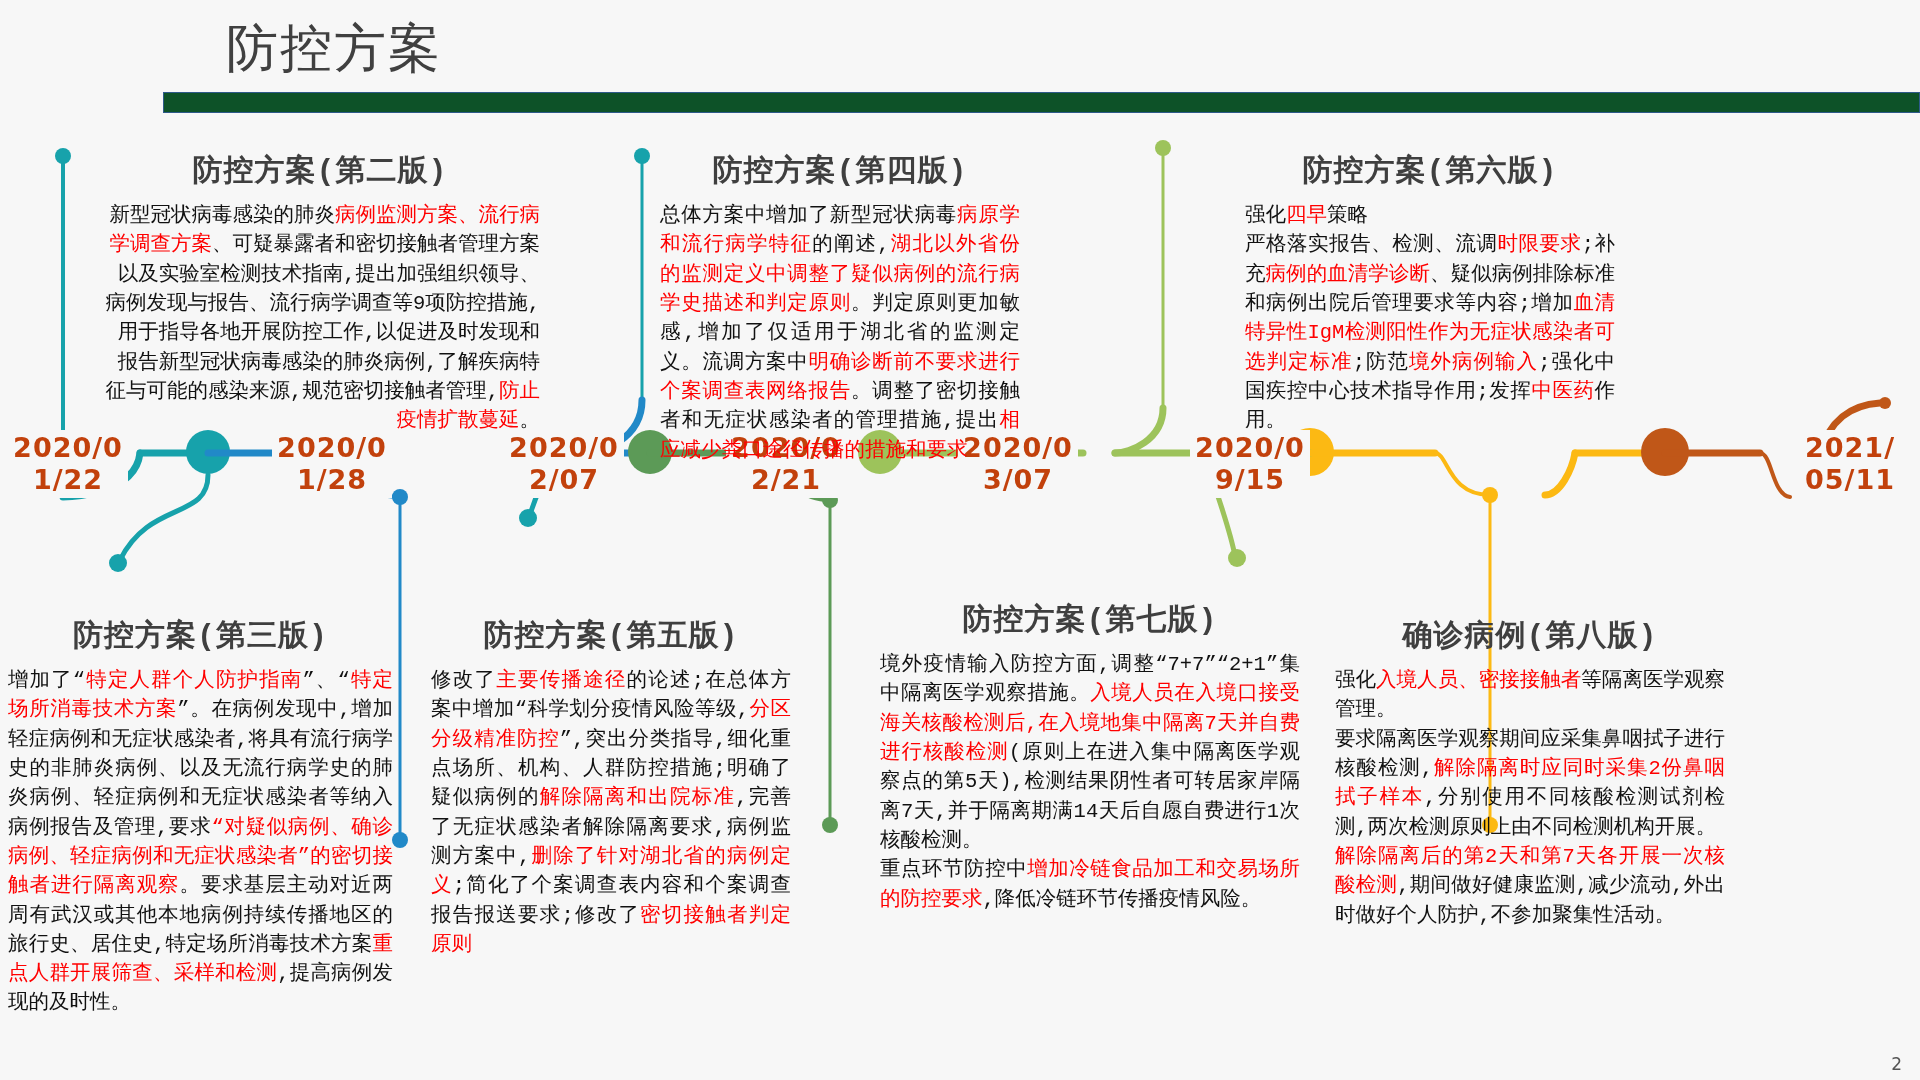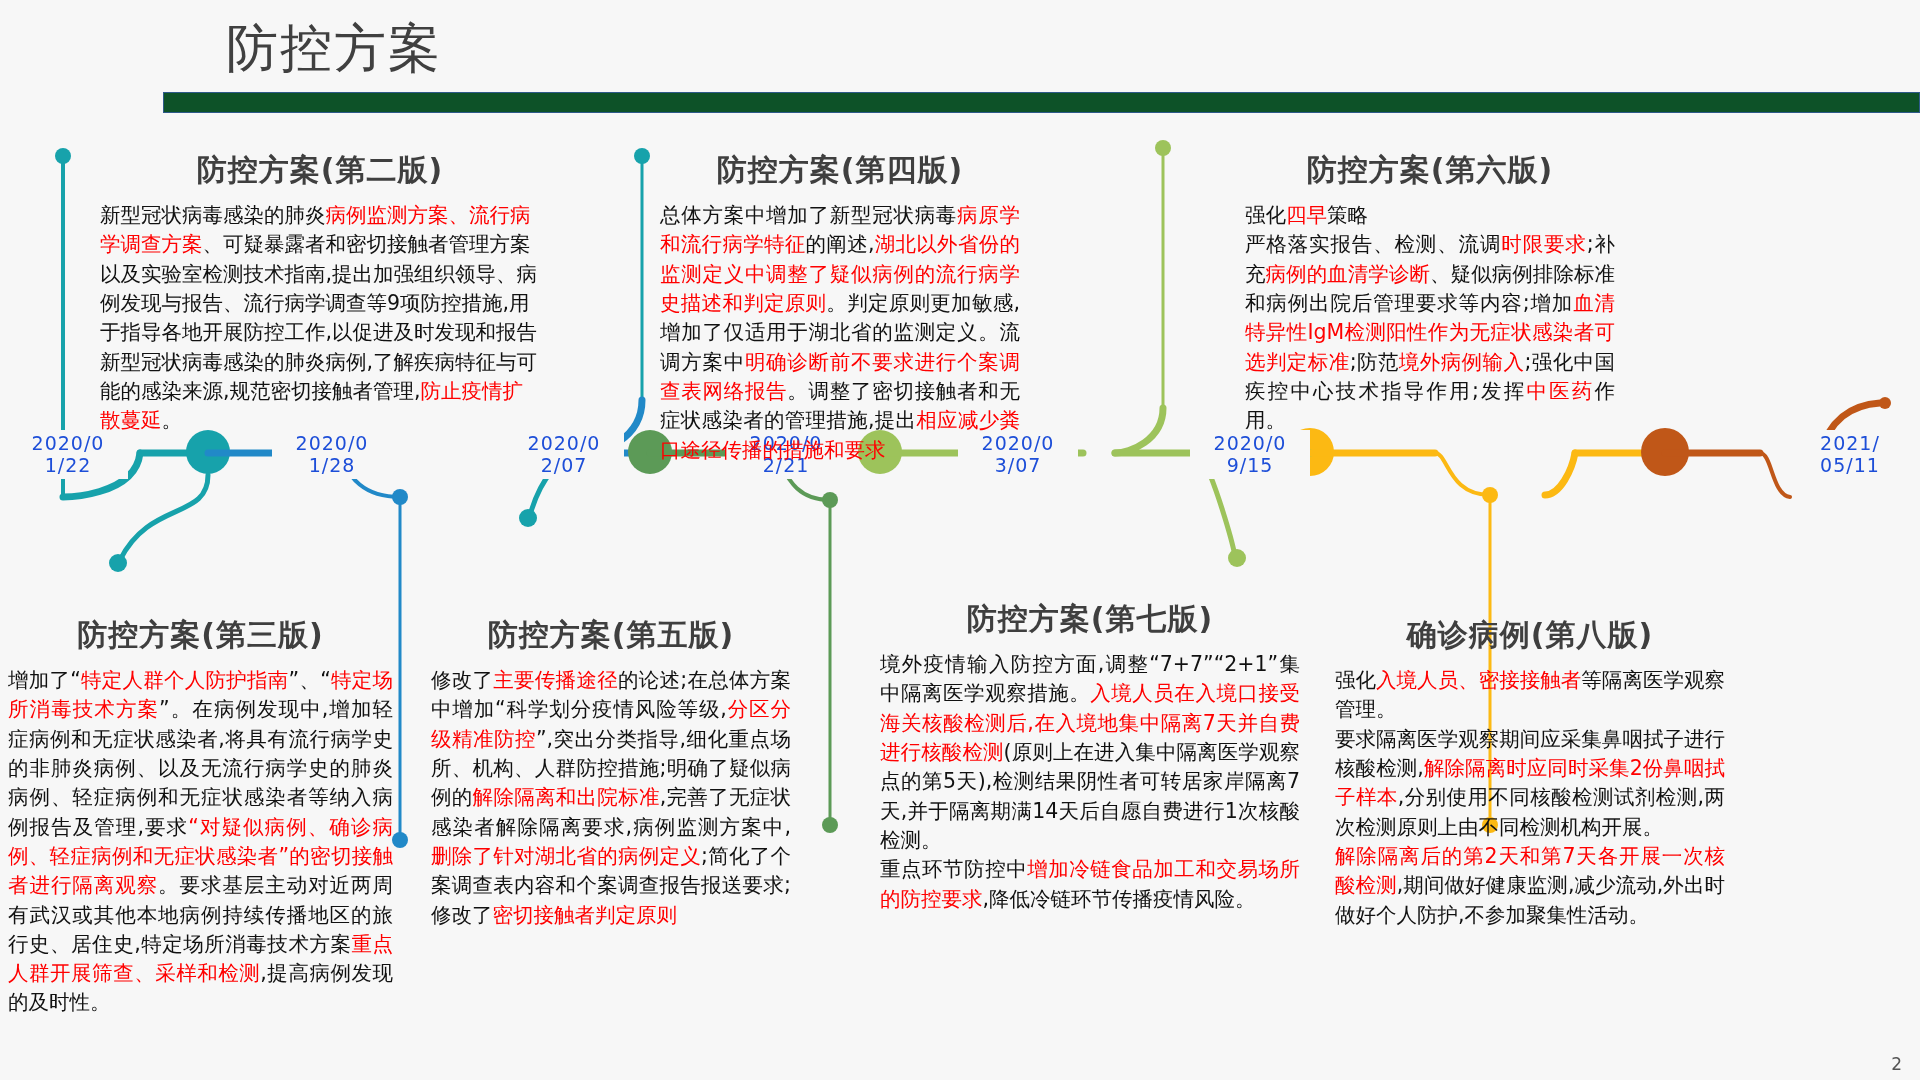--- a/index.html
+++ b/index.html
@@ -25,40 +25,40 @@
     background:#0d5228;border:1px solid #2e5a8a;
     box-sizing:border-box;
   }
 
   
   .timeline-svg{position:absolute;left:0;top:0;width:1920px;height:1080px;pointer-events:none;}
 
   
   .date-label{
     position:absolute;
-    font-size:19px;font-weight:normal;color:#1d4ed8;
+    font-size:27px;font-weight:bold;color:#c2410c;
     letter-spacing:1px;line-height:1.18;text-align:center;
     width:120px;
     background:#f7f7f7;
     padding:2px 0;
   }
 
   
-  .vblock{position:absolute;}
+  .vblock{position:absolute;font-family:Liberation Mono, monospace;}
   .vtitle{
     font-size:30px;font-weight:bold;color:#3f3f3f;
     text-align:center;letter-spacing:1px;
     white-space:nowrap;margin-bottom:10px;
   }
   .vbody{
     font-size:20.5px;color:#111;line-height:1.43;
     text-align:justify;text-justify:inter-ideograph;
   }
   .vbody .r{color:#ff0000;}
-  .vbody.center{text-align:left;}
+  .vbody.center{text-align:right;}
   .pnum{
     position:absolute;right:18px;bottom:6px;
     font-size:17px;color:#555;
   }
 </style>
 </head>
 <body>
 
 <div class="slide">
 

